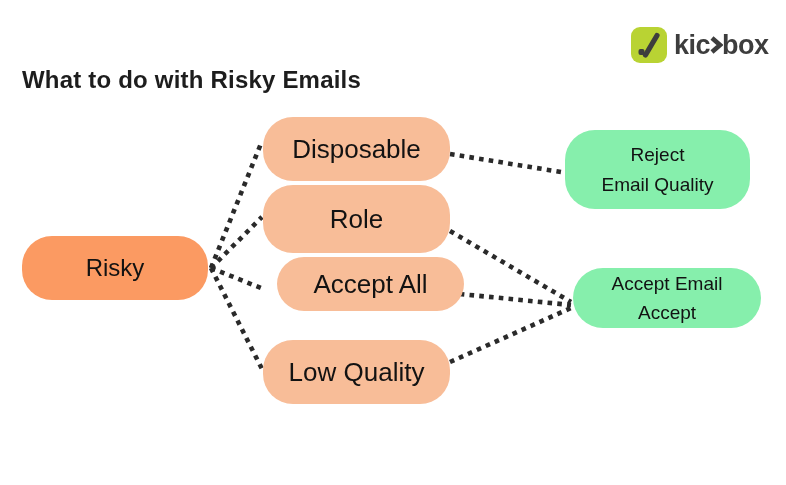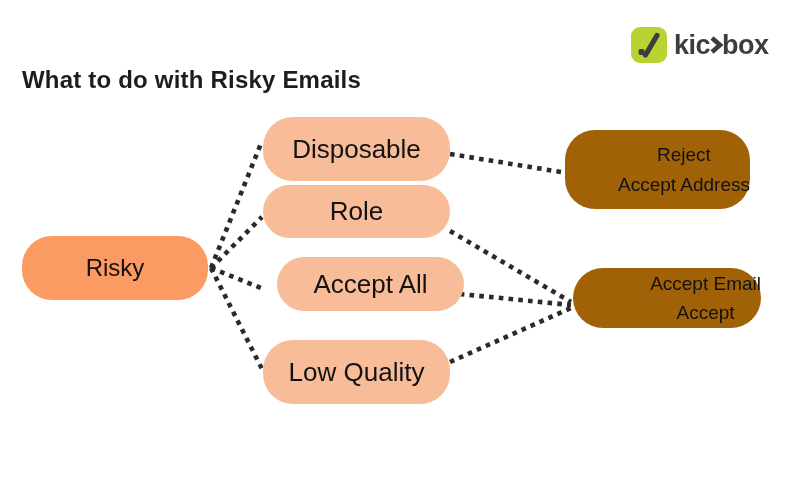--- a/index.html
+++ b/index.html
@@ -28,25 +28,25 @@
   
   .edges{position:absolute;left:0;top:0;}
   .edges line{stroke:#2a2a2a;stroke-width:4.6;stroke-dasharray:4.6 5.2;fill:none;}
   
   .node{
     position:absolute;display:flex;align-items:center;justify-content:center;
     text-align:center;color:#121212;border-radius:30px;
   }
   .node-source{background:#fb9a62;font-size:24px;font-weight:500;}
   .node-category{background:#f8bd98;font-size:26px;font-weight:500;}
-  .node-outcome{background:#a16207;font-size:19px;font-weight:500;line-height:1.55;justify-content:flex-end;}
+  .node-outcome{background:#86efac;font-size:19px;font-weight:500;line-height:1.55;}
   .node-outcome .line{display:block;}
   #node-risky{left:22px;top:236px;width:186px;height:64px;}
   #node-disposable{left:263px;top:117px;width:187px;height:64px;text-align:center;}
-  #node-role{left:263px;top:185px;width:187px;height:53px;align-items:center;}
+  #node-role{left:263px;top:185px;width:187px;height:68px;align-items:center;}
   #node-accept-all{left:277px;top:257px;width:187px;height:54px;}
   #node-low-quality{left:263px;top:340px;width:187px;height:64px;}
   #node-reject{left:565px;top:130px;width:185px;height:79px;}
   #node-accept{left:573px;top:268px;width:188px;height:60px;}
 </style>
 </head>
 <body>
 
 <div class="canvas">
 
@@ -97,21 +97,21 @@
     <span>Accept All</span>
   </div>
 
   <div class="node node-category" id="node-low-quality">
     <span>Low Quality</span>
   </div>
 
   <div class="node node-outcome" id="node-reject">
     <div>
       <span class="line">Reject</span>
-      <span class="line">Accept Address</span>
+      <span class="line">Email Quality</span>
     </div>
   </div>
 
   <div class="node node-outcome" id="node-accept">
     <div>
       <span class="line">Accept Email</span>
       <span class="line">Accept</span>
     </div>
   </div>
 

